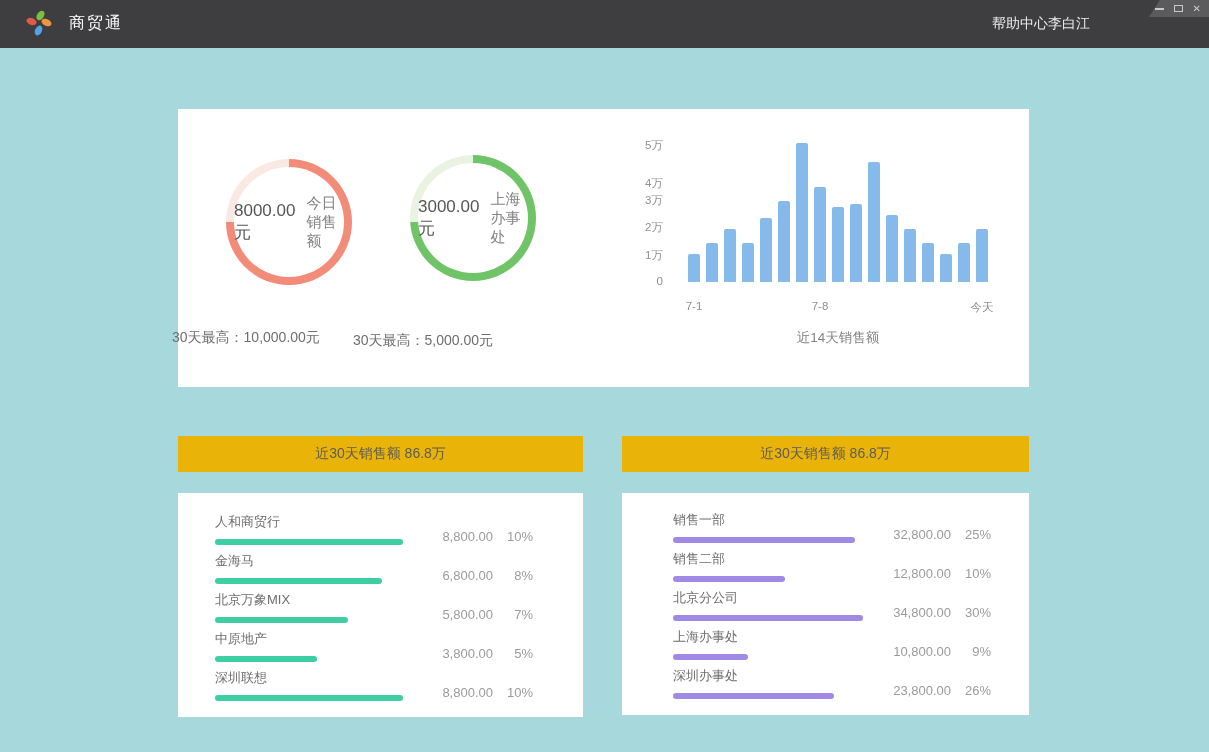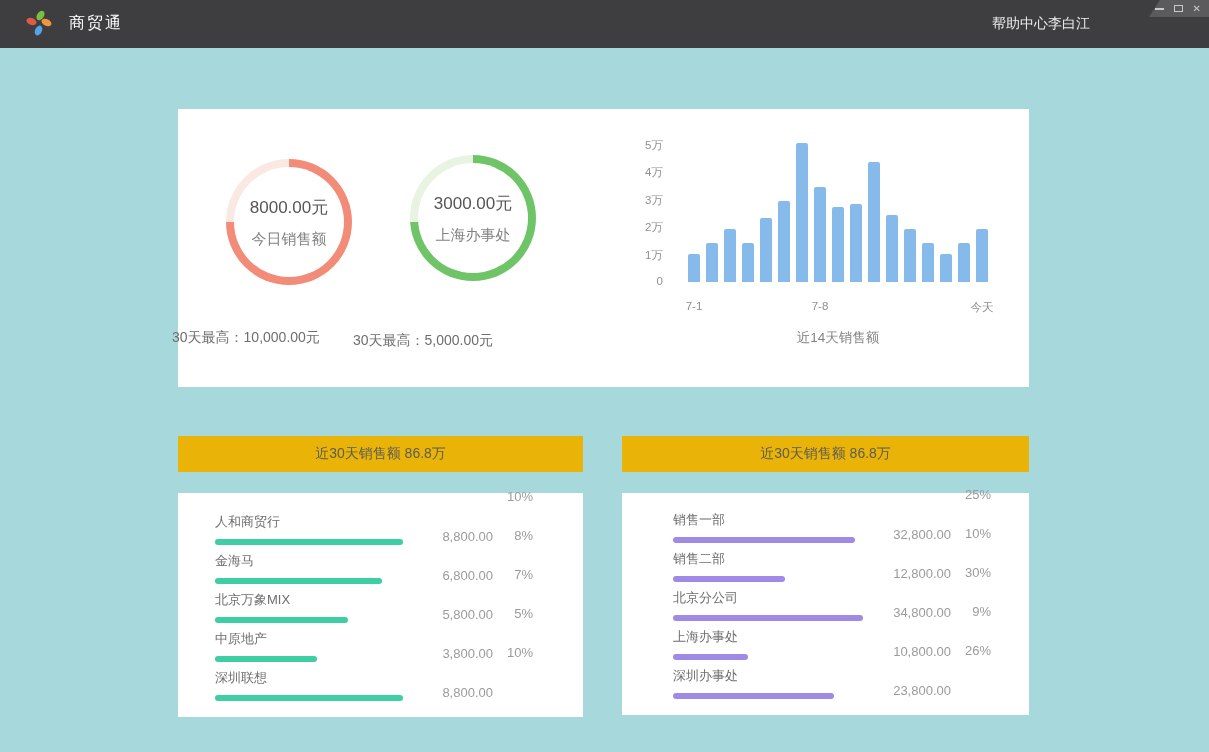--- a/index.html
+++ b/index.html
@@ -27,21 +27,21 @@
   .wc-close{ color:#C9C9C9; font-size:10px; line-height:10px; }
 
   
   .overview-card { position:absolute; left:178px; top:109px; width:851px; height:278px; background:#ffffff; }
 
   .donut { position:absolute; width:126px; height:126px; border-radius:50%; }
   .donut-0 { left:48px;  top:50px; }
   .donut-1 { left:232px; top:46px; }
   .donut-hole {
     position:absolute; inset:8px; background:#ffffff; border-radius:50%;
-    display:flex; flex-direction:column; align-items:center; justify-content:center; gap:11px;
+    display:flex; flex-direction:row; align-items:center; justify-content:center; gap:11px;
   }
   .donut-value { font-size:17px; color:#555555; }
   .donut-label { font-size:15px; color:#828282; }
 
   .donut-caption { position:absolute; width:240px; text-align:left; font-size:14px; color:#6e6e6e; }
   .cap-0 { left:-6px;  top:220px; }
   .cap-1 { left:175px; top:223px; }
 
   
   .y-axis { position:absolute; left:400px; top:29px; width:85px; height:165px; }
@@ -65,21 +65,21 @@
   .card-body { background:#ffffff; height:224px; padding:14px 50px 0 37px; }
   .right-card .card-body { height:222px; padding:12px 38px 0 51px; }
 
   .row { display:flex; justify-content:space-between; align-items:flex-end; height:38px; margin-bottom:1px; }
   .row-left { width:215px; }
   .row-label { font-size:13px; color:#6e6e6e; margin-bottom:8px; }
   .row-bar { height:6px; border-radius:3px; }
   .teal   .row-bar { background:#3DCEA3; }
   .purple .row-bar { background:#A189E6; }
   .row-val { display:flex; font-size:13px; color:#9b9b9b; padding-bottom:1px; }
-  .amt { width:74px; text-align:right;margin-top:40px; }
+  .amt { width:74px; text-align:right; }
   .pct { width:40px; text-align:right; }
 </style>
 </head>
 <body>
 
 <div class="titlebar">
   <div class="brand">
     <svg width="26" height="26" viewBox="0 0 26 26">
       <ellipse cx="14.5" cy="5.5" rx="5.2" ry="3.4" fill="#7CBF3F" transform="rotate(-55 14.5 5.5)"></ellipse>
       <ellipse cx="20.5" cy="12.5" rx="5.2" ry="3.4" fill="#F0953F" transform="rotate(25 20.5 12.5)"></ellipse>
@@ -112,21 +112,21 @@
       <div class="donut-value">3000.00元</div>
       <div class="donut-label">上海办事处</div>
     </div>
   </div>
 
   <div class="donut-caption cap-0">30天最高：10,000.00元</div>
   <div class="donut-caption cap-1">30天最高：5,000.00元</div>
 
   <div class="y-axis">
       <span style="top: 0px;">5万</span>
-      <span style="top: 27px;">4万</span>
+      <span style="top: 38px;">4万</span>
       <span style="top: 55px;">3万</span>
       <span style="top: 82px;">2万</span>
       <span style="top: 110px;">1万</span>
       <span style="top: 137px;">0</span>
     </div>
   <div class="bars">
       <div class="bar" style="height: 28px; background: rgb(133, 186, 235);"></div>
       <div class="bar" style="height: 39px; background: rgb(133, 186, 235);"></div>
       <div class="bar" style="height: 53px; background: rgb(133, 186, 235);"></div>
       <div class="bar" style="height: 39px; background: rgb(133, 186, 235);"></div>

